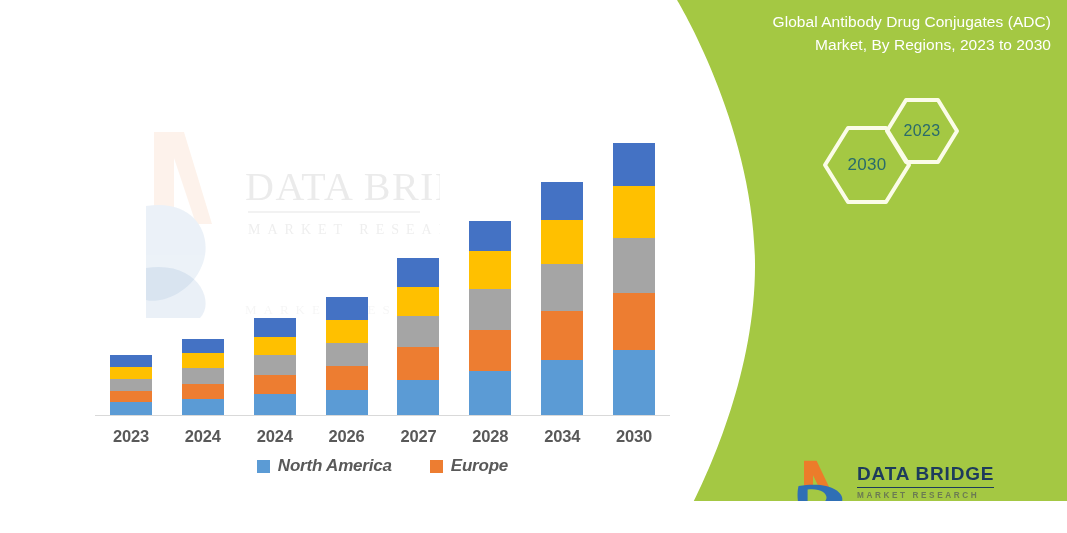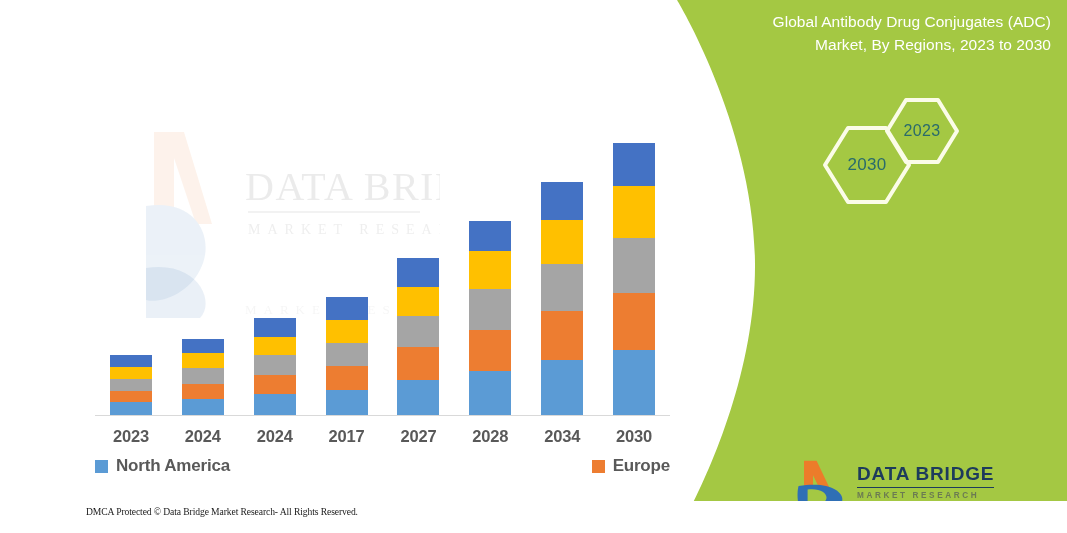--- a/index.html
+++ b/index.html
@@ -202,22 +202,23 @@
     letter-spacing: -0.2px;
   }
 
   
   .legend {
     position: absolute;
     left: 95px;
     top: 456px;
     width: 575px;
     display: flex;
-    justify-content: space-between;
+    justify-content: center;
     gap: 38px;
+    font-style: italic;
   }
   .legend-item {
     display: flex;
     align-items: center;
     gap: 8px;
   }
   .legend-swatch {
     width: 13px;
     height: 13px;
     display: inline-block;
@@ -353,40 +354,39 @@
           </div>
         </div>
       </div>
     <div class="baseline"></div>
   </div>
 
   <div class="xaxis" id="xaxis">
       <div class="xtick">2023</div>
       <div class="xtick">2024</div>
       <div class="xtick">2024</div>
-      <div class="xtick">2017</div>
+      <div class="xtick">2026</div>
       <div class="xtick">2027</div>
       <div class="xtick">2028</div>
       <div class="xtick">2034</div>
       <div class="xtick">2030</div>
     </div>
 
   <div class="legend" id="legend">
       <div class="legend-item">
         <span class="legend-swatch" style="background: rgb(91, 155, 213);"></span>
         <span class="legend-label">North America</span>
       </div>
       <div class="legend-item">
         <span class="legend-swatch" style="background: rgb(237, 125, 49);"></span>
         <span class="legend-label">Europe</span>
       </div>
     </div>
 
   <div class="footer">
-    <div class="footer-left">DMCA Protected © Data Bridge Market Research- All Rights Reserved.</div>
   </div>
 
   <div class="green-panel">
 
     <div class="panel-title">Global Antibody Drug Conjugates (ADC) Market, By Regions, 2023 to 2030</div>
 
     <div class="hexes">
       <div class="hex hex-2030">
         <svg width="92" height="82" viewBox="0 0 92 82">
           <polygon points="27,4 65,4 88,41 65,78 27,78 4,41" fill="none" stroke="#fbfce8" stroke-width="4" stroke-linejoin="round"></polygon>

